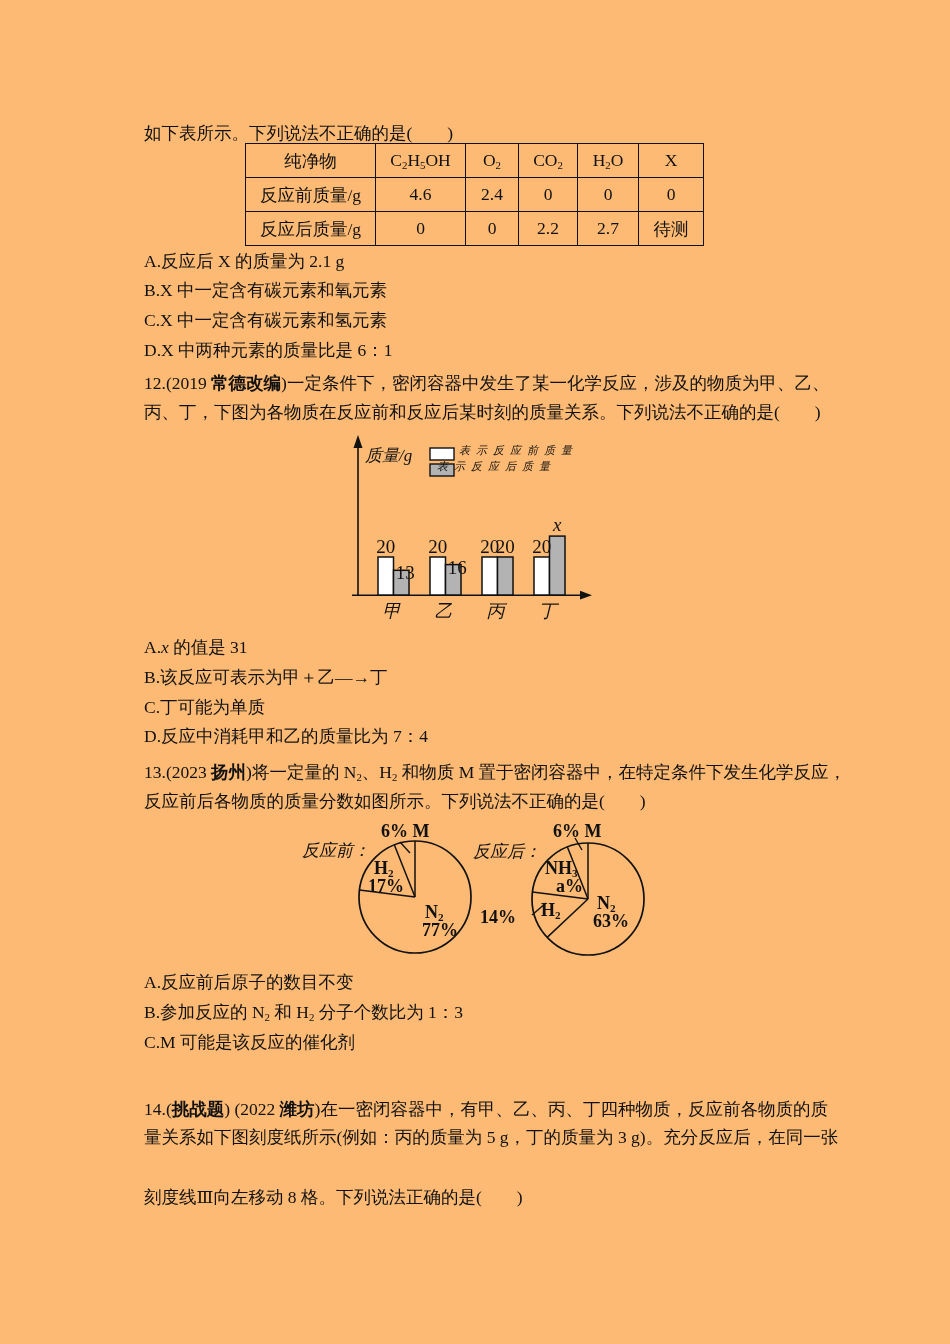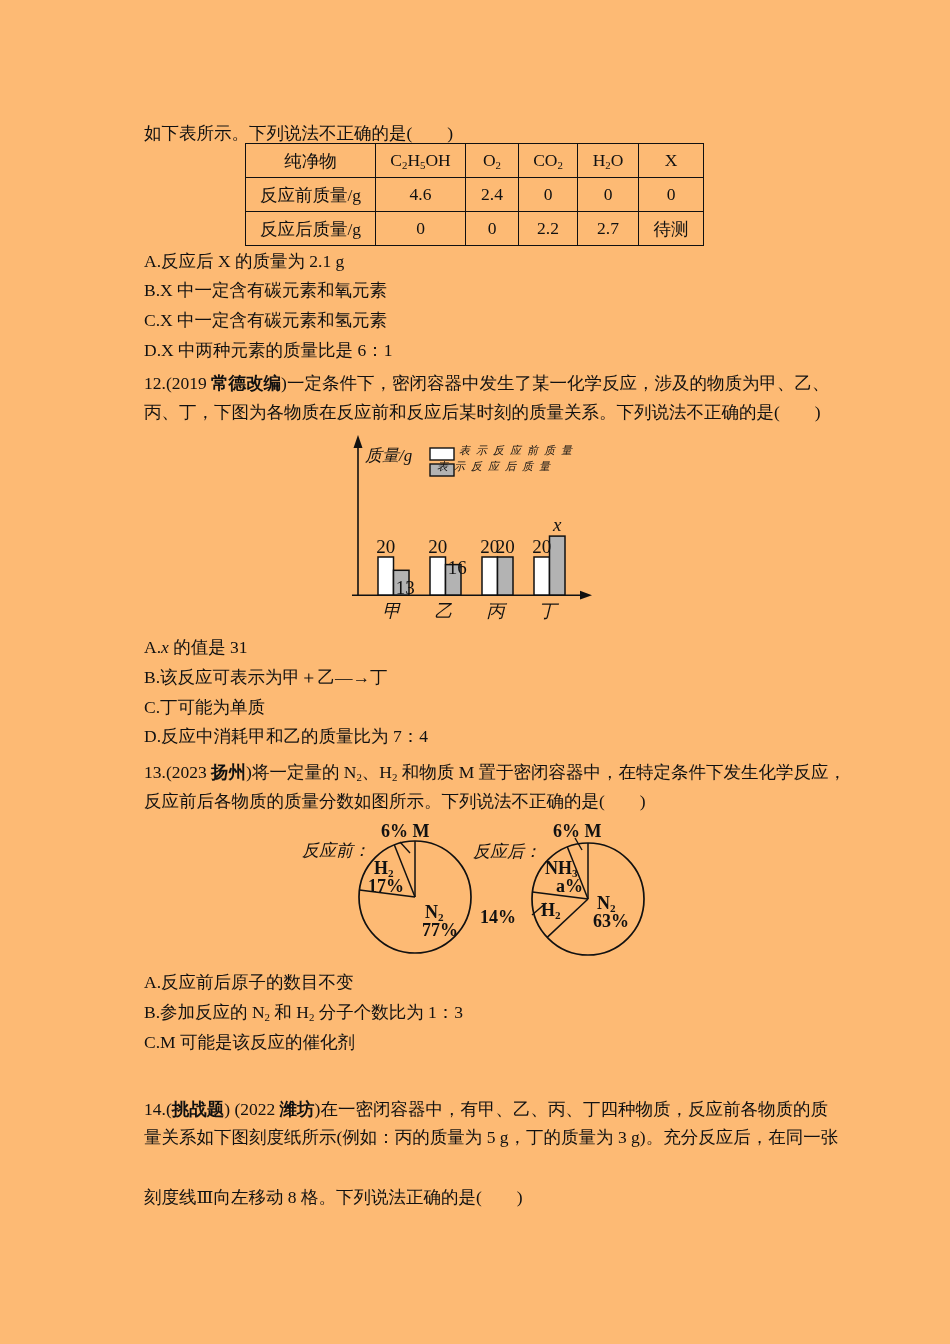--- a/index.html
+++ b/index.html
@@ -142,21 +142,21 @@
 
   <div class="tline" style="top:971px"><span>A.反应前后原子的数目不变</span></div>
   <div class="tline" style="top:1001px"><span>B.参加反应的 N</span><sub>2</sub><span> 和 H</span><sub>2</sub><span> 分子个数比为 1：3</span></div>
   <div class="tline" style="top:1031px"><span>C.M 可能是该反应的催化剂</span></div>
 
   <div class="tline" style="top:1098px"><span>14.(</span><span class="b">挑战题</span><span>) (2022 </span><span class="b">潍坊</span><span>)在一密闭容器中，有甲、乙、丙、丁四种物质，反应前各物质的质</span></div>
   <div class="tline" style="top:1126px"><span>量关系如下图刻度纸所示(例如：丙的质量为 5 g，丁的质量为 3 g)。充分反应后，在同一张</span></div>
   <div class="tline" style="top:1186px"><span>刻度线Ⅲ向左移动 8 格。下列说法正确的是(　　)</span></div>
 
 <div class="bar-num" style="left: 363.75px; top: 536px;">20</div>
-    <div class="bar-num" style="left: 383.25px; top: 562.3px; margin-top: 15px;">13</div>
+    <div class="bar-num" style="left: 383.25px; top: 562.3px;">13</div>
     <div class="cat-label" style="left: 371.5px; top: 599px;">甲</div>
     <div class="bar-num" style="left: 415.75px; top: 536px;">20</div>
     <div class="bar-num" style="left: 435.25px; top: 556.6px;">16</div>
     <div class="cat-label" style="left: 423.5px; top: 599px;">乙</div>
     <div class="bar-num" style="left: 467.75px; top: 536px;">20</div>
     <div class="bar-num" style="left: 483.25px; top: 536px;">20</div>
     <div class="cat-label" style="left: 475.5px; top: 599px;">丙</div>
     <div class="bar-num" style="left: 519.75px; top: 536px;">20</div>
     <div class="bar-num i" style="left: 535.25px; top: 514.1px;">x</div>
     <div class="cat-label" style="left: 527.5px; top: 599px;">丁</div>

